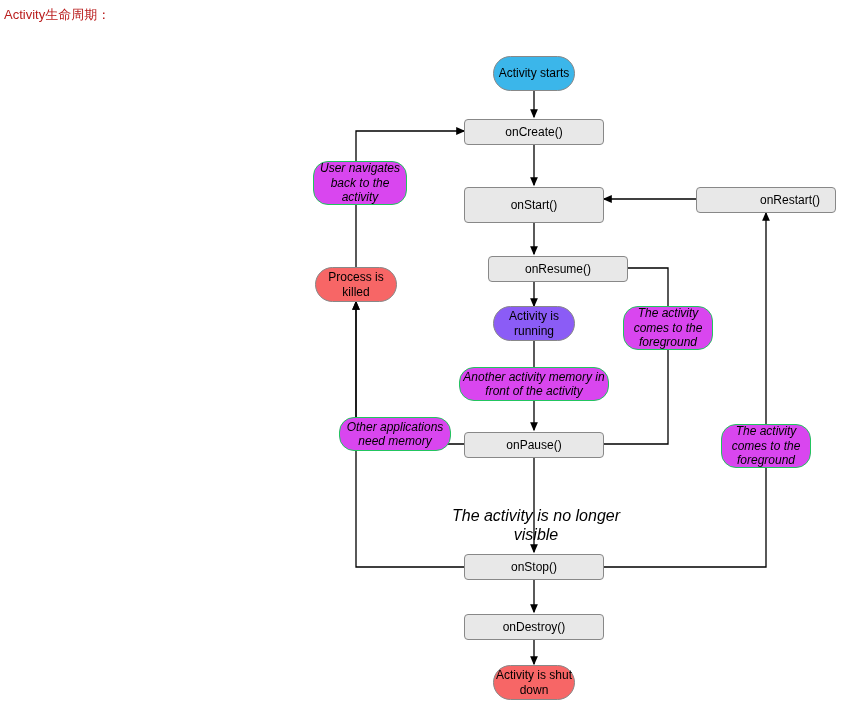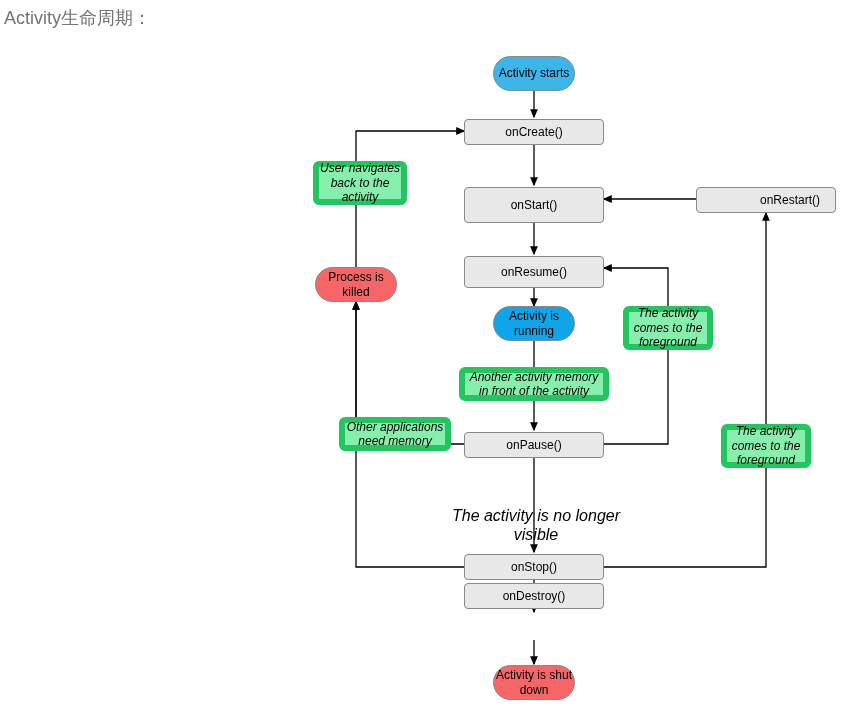--- a/index.html
+++ b/index.html
@@ -8,22 +8,22 @@
   font-family: Arial, sans-serif;
   background: #fff;
   width: 865px;
   height: 723px;
   position: relative;
 }
 .title {
   position: absolute;
   top: 6px;
   left: 4px;
-  color: #737373;
-  font-size: 18px;
+  color: #b91c1c;
+  font-size: 13px;
   font-family: Arial, sans-serif;
   text-align: right;
 }
 .node {
   position: absolute;
   box-sizing: border-box;
   display: flex;
   align-items: center;
   justify-content: center;
   text-align: center;
@@ -33,27 +33,27 @@
 .rect {
   background: #e8e8e8;
   border: 1px solid #888;
   border-radius: 4px;
 }
 .pill {
   border-radius: 18px;
   border: 1px solid #888;
 }
 .pill-blue { background: #3bb6ea; }
-.pill-green { background: #0ea5e9; }
+.pill-green { background: #8b5cf6; }
 .pill-red { background: #f76666; }
 .label {
   position: absolute;
-  background: #86efac;
-  border: 6px solid #22c55e;
-  border-radius: 6px;
+  background: #d946ef;
+  border: 1px solid #22c55e;
+  border-radius: 15px;
   box-sizing: border-box;
   display: flex;
   align-items: center;
   justify-content: center;
   text-align: center;
   font-size: 12px;
   font-style: italic;
   line-height: 1.2;
 }
 .label-noborder {
@@ -112,26 +112,26 @@
   <polyline points="464,444 356,444 356,302" fill="none" stroke="#000" stroke-width="1.3" marker-end="url(#arrowhead)"></polyline>
 
   <polyline points="464,567 356,567 356,302" fill="none" stroke="#000" stroke-width="1.3" marker-end="url(#arrowhead)"></polyline>
 </svg>
 
 <div class="node pill pill-blue" style="left:493px; top:56px; width:82px; height:35px;">Activity
 starts</div>
 <div class="node rect" style="left:464px; top:119px; width:140px; height:26px;">onCreate()</div>
 <div class="node rect" style="left:464px; top:187px; width:140px; height:36px;">onStart()</div>
 <div class="node rect" style="left:696px; top:187px; width:140px; height:26px;padding-left:48px;">onRestart()</div>
-<div class="node rect" style="left:464px; top:256px; width:140px; height:32px;">onResume()</div>
+<div class="node rect" style="left:488px; top:256px; width:140px; height:26px;">onResume()</div>
 <div class="node pill pill-green" style="left:493px; top:306px; width:82px; height:35px;">Activity is
 running</div>
 <div class="node rect" style="left:464px; top:432px; width:140px; height:26px;">onPause()</div>
 <div class="node rect" style="left:464px; top:554px; width:140px; height:26px;">onStop()</div>
-<div class="node rect" style="left:464px; top:583px; width:140px; height:26px;">onDestroy()</div>
+<div class="node rect" style="left:464px; top:614px; width:140px; height:26px;">onDestroy()</div>
 <div class="node pill pill-red" style="left:493px; top:665px; width:82px; height:35px;">Activity is
 shut down</div>
 <div class="node pill pill-red" style="left:315px; top:267px; width:82px; height:35px;">Process is
 killed</div>
 
 <div class="label" style="left:313px; top:161px; width:94px; height:44px;">User navigates
 back to the
 activity</div>
 <div class="label" style="left:623px; top:306px; width:90px; height:44px;">The activity
 comes to the

